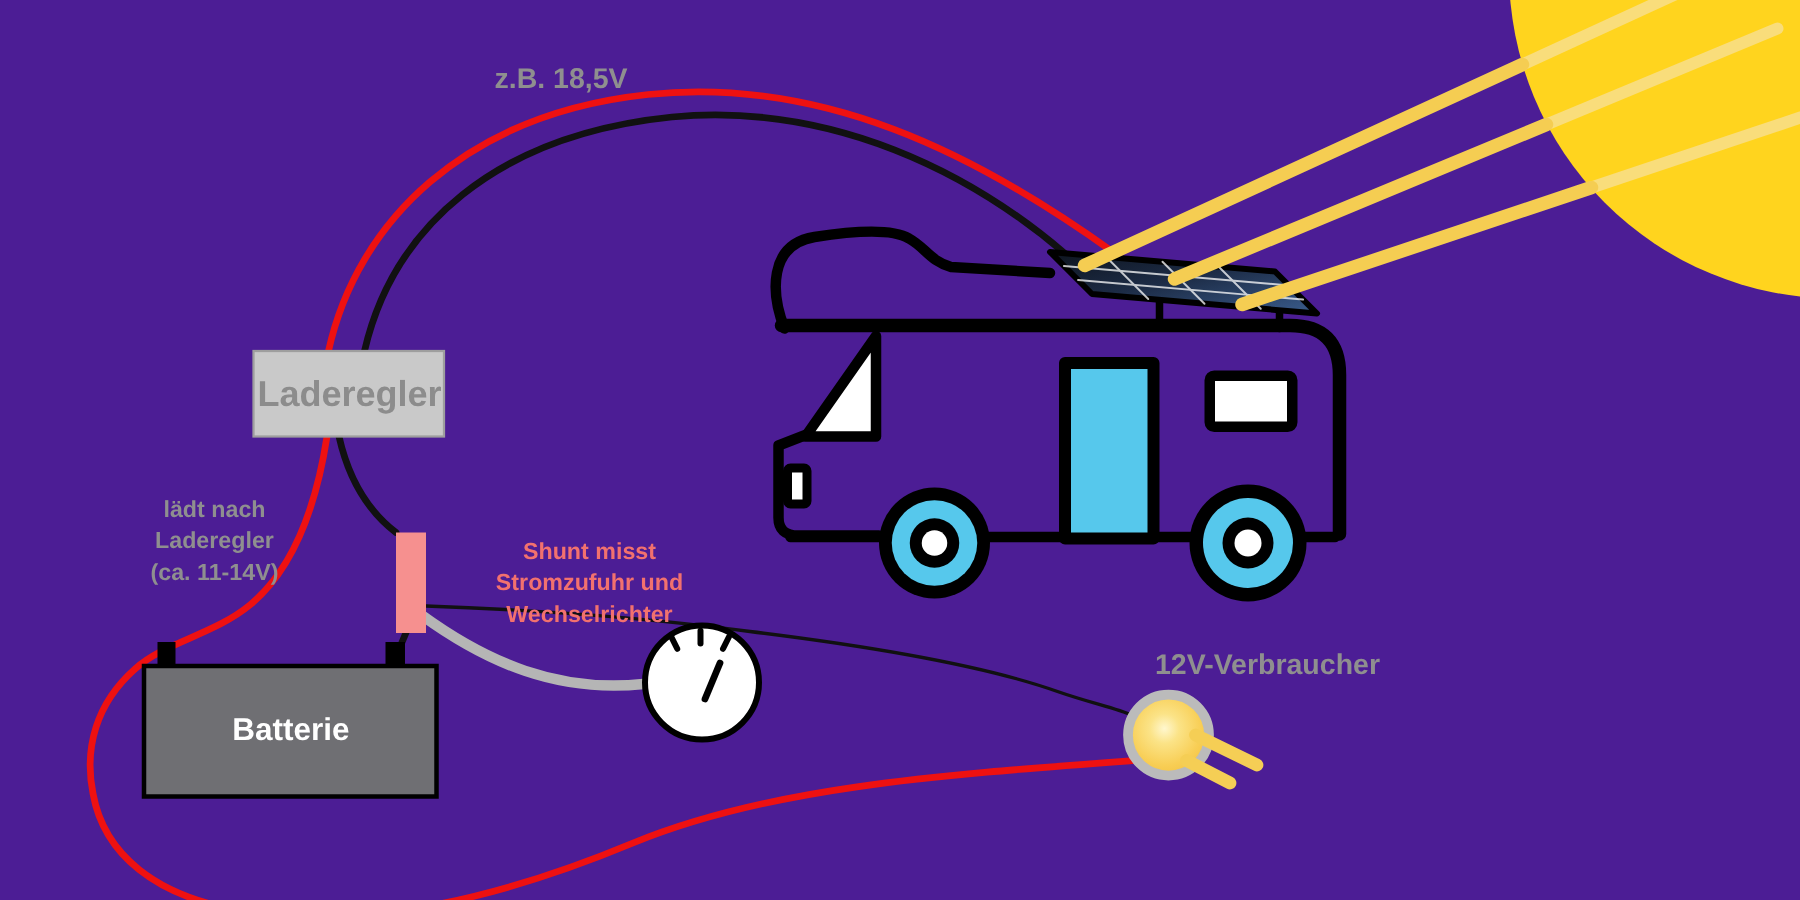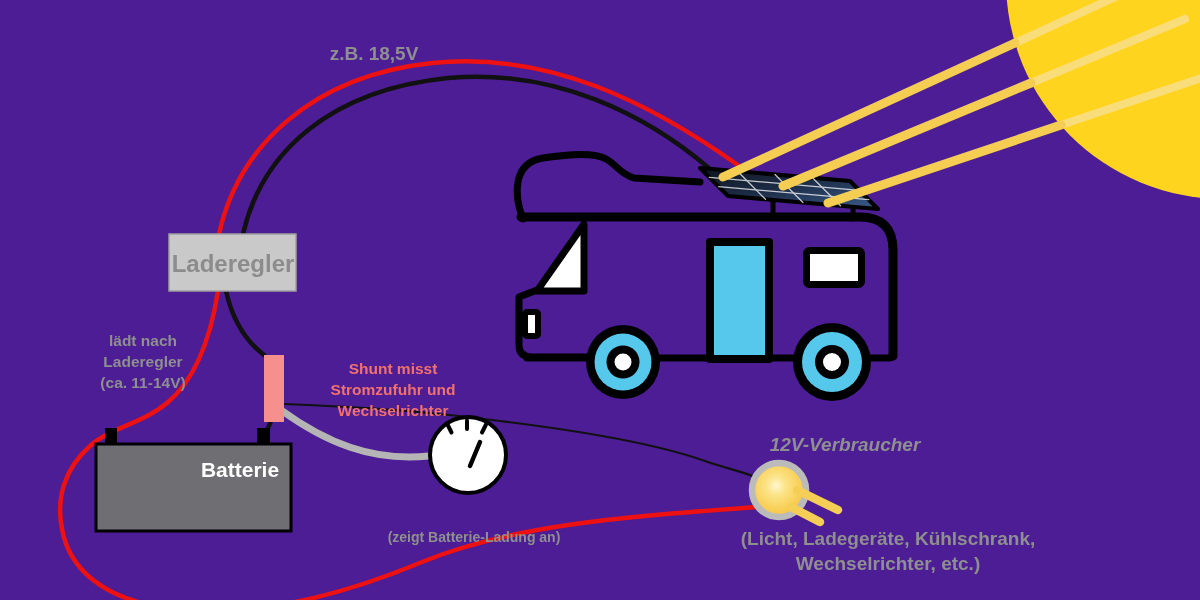--- a/index.html
+++ b/index.html
@@ -145,24 +145,19 @@
     <div>Laderegler</div>
     <div>(ca. 11-14V)</div>
   </div>
 
   <div class="lbl lbl-sm lbl-salmon" style="left:360px;top:389px;margin-left:33px;">
     <div>Shunt misst</div>
     <div>Stromzufuhr und</div>
     <div>Wechselrichter</div>
   </div>
 
-  <div class="lbl lbl-white" style="left:194px;top:469px;margin-left:46px;">Batterie</div>
+  <div class="lbl lbl-white" style="left:194px;top:487px;">Batterie</div>
 
-  <div class="lbl lbl-sub" style="left:474px;top:537px;">(zeigt Batterie-Ladung an)</div>
 
-  <div class="lbl lbl-md" style="left:845px;top:444px;font-style:italic;">12V-Verbraucher</div>
+  <div class="lbl lbl-md" style="left:845px;top:444px;">12V-Verbraucher</div>
 
-  <div class="lbl lbl-consumer-sub" style="left:888px;top:551px;">
-    <div>(Licht, Ladegeräte, Kühlschrank,</div>
-    <div>Wechselrichter, etc.)</div>
-  </div>
 
 </div>
 
 </body></html>

